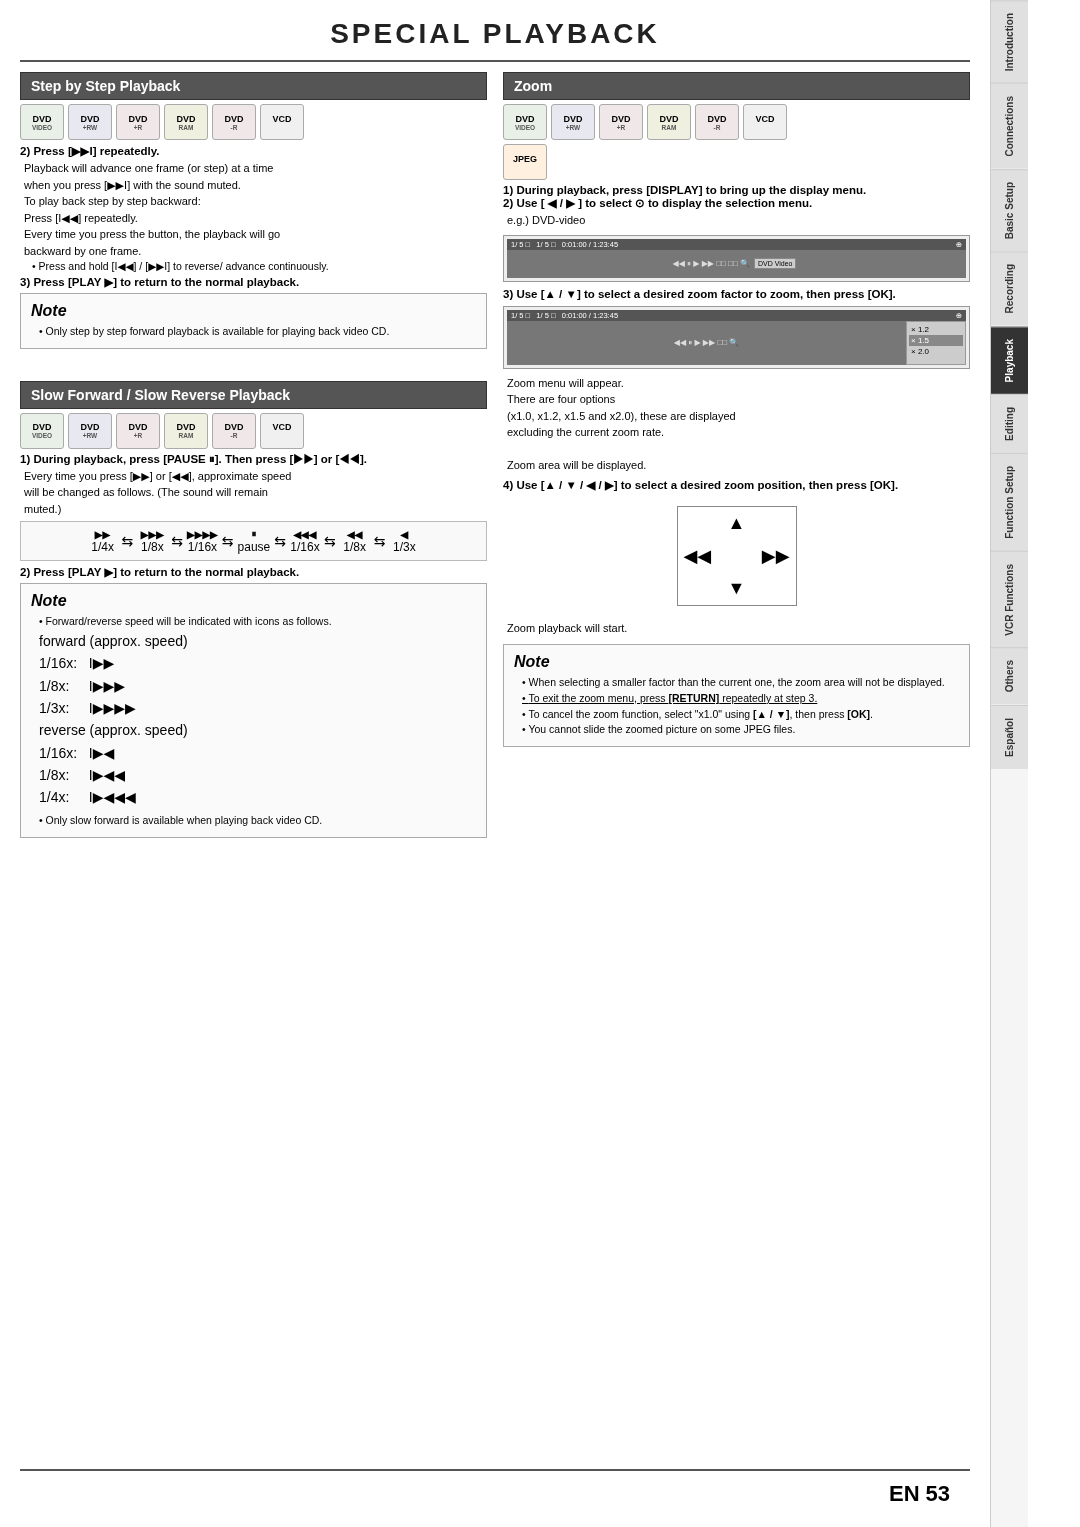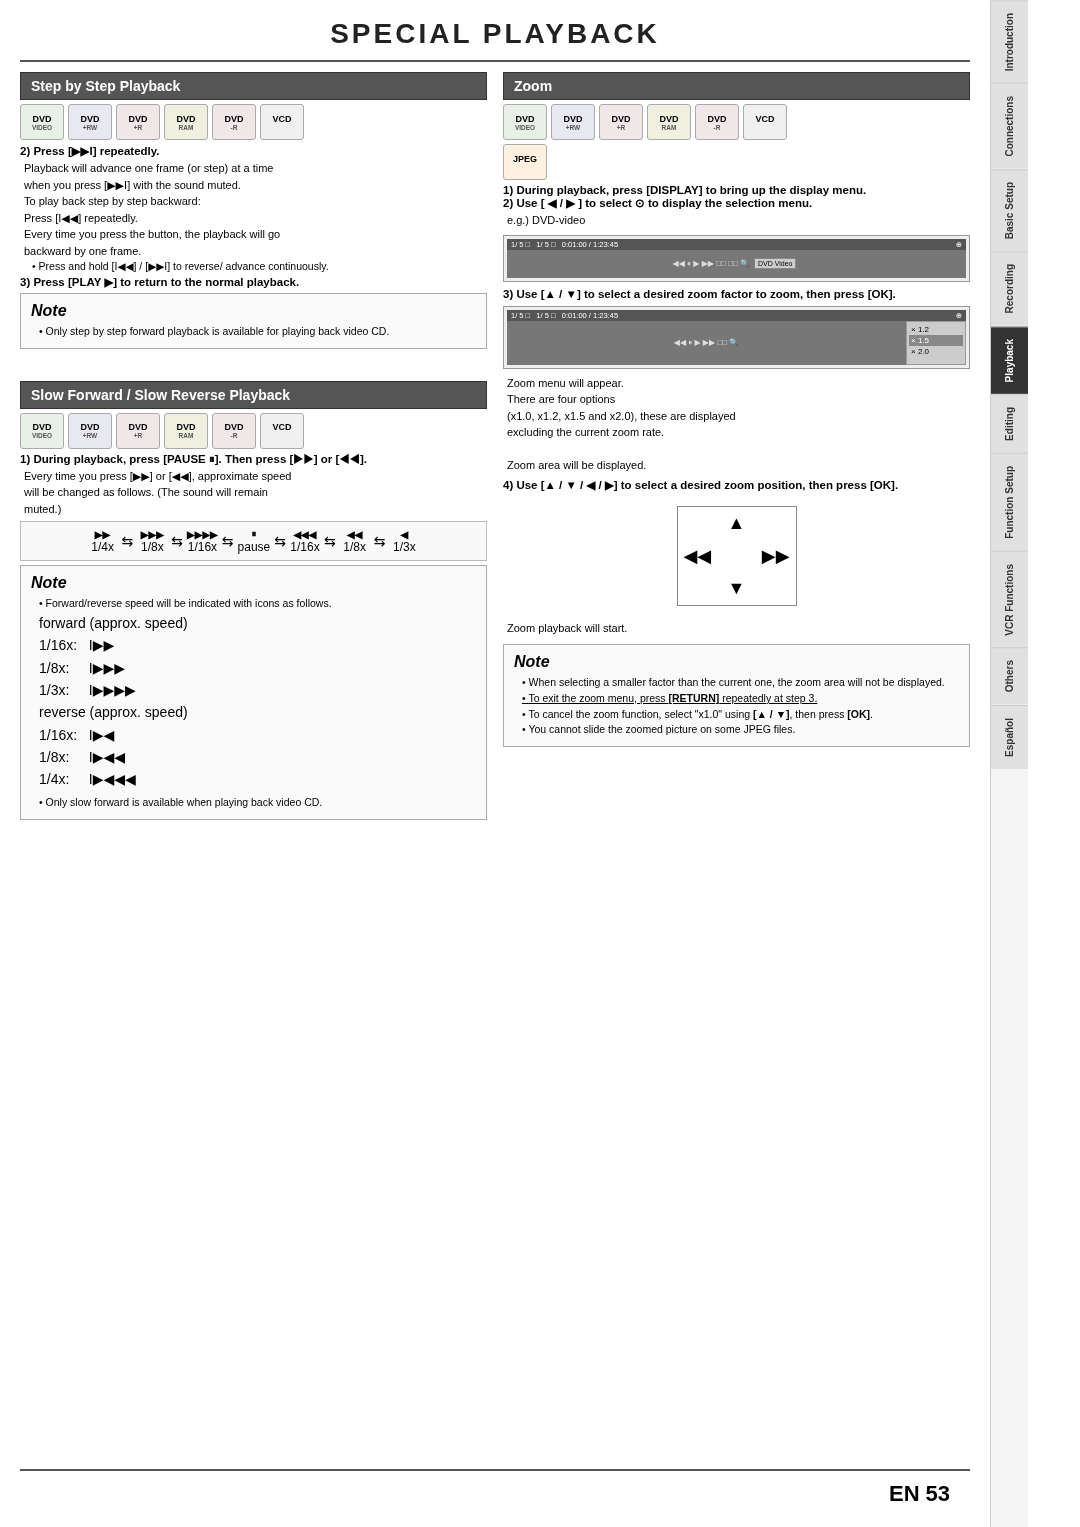--- a/index.html
+++ b/index.html
@@ -470,20 +470,23 @@
               <div class="speed-icon">◀◀</div>
               <div class="speed-label">1/8x</div>
             </div>
             <div style="font-size:14px; padding: 0 2px;">⇆</div>
             <div class="speed-item">
               <div class="speed-icon">◀</div>
               <div class="speed-label">1/3x</div>
             </div>
           </div>
 
+          <div class="step-item">
+            <div class="step-title">2) Press [PLAY ▶] to return to the normal playback.</div>
+          </div>
 
           <div class="note-box">
             <div class="note-title">Note</div>
             <div class="note-body">
               <span class="bullet-item" style="display:block;">Forward/reverse speed will be indicated with icons as follows.</span>
               <div style="padding-left: 8px; font-size: 14px; line-height: 1.6;">
                 forward (approx. speed)<br>
                 1/16x: &nbsp; I▶▶<br>
                 1/8x: &nbsp;&nbsp;&nbsp; I▶▶▶<br>
                 1/3x: &nbsp;&nbsp;&nbsp; I▶▶▶▶<br>

